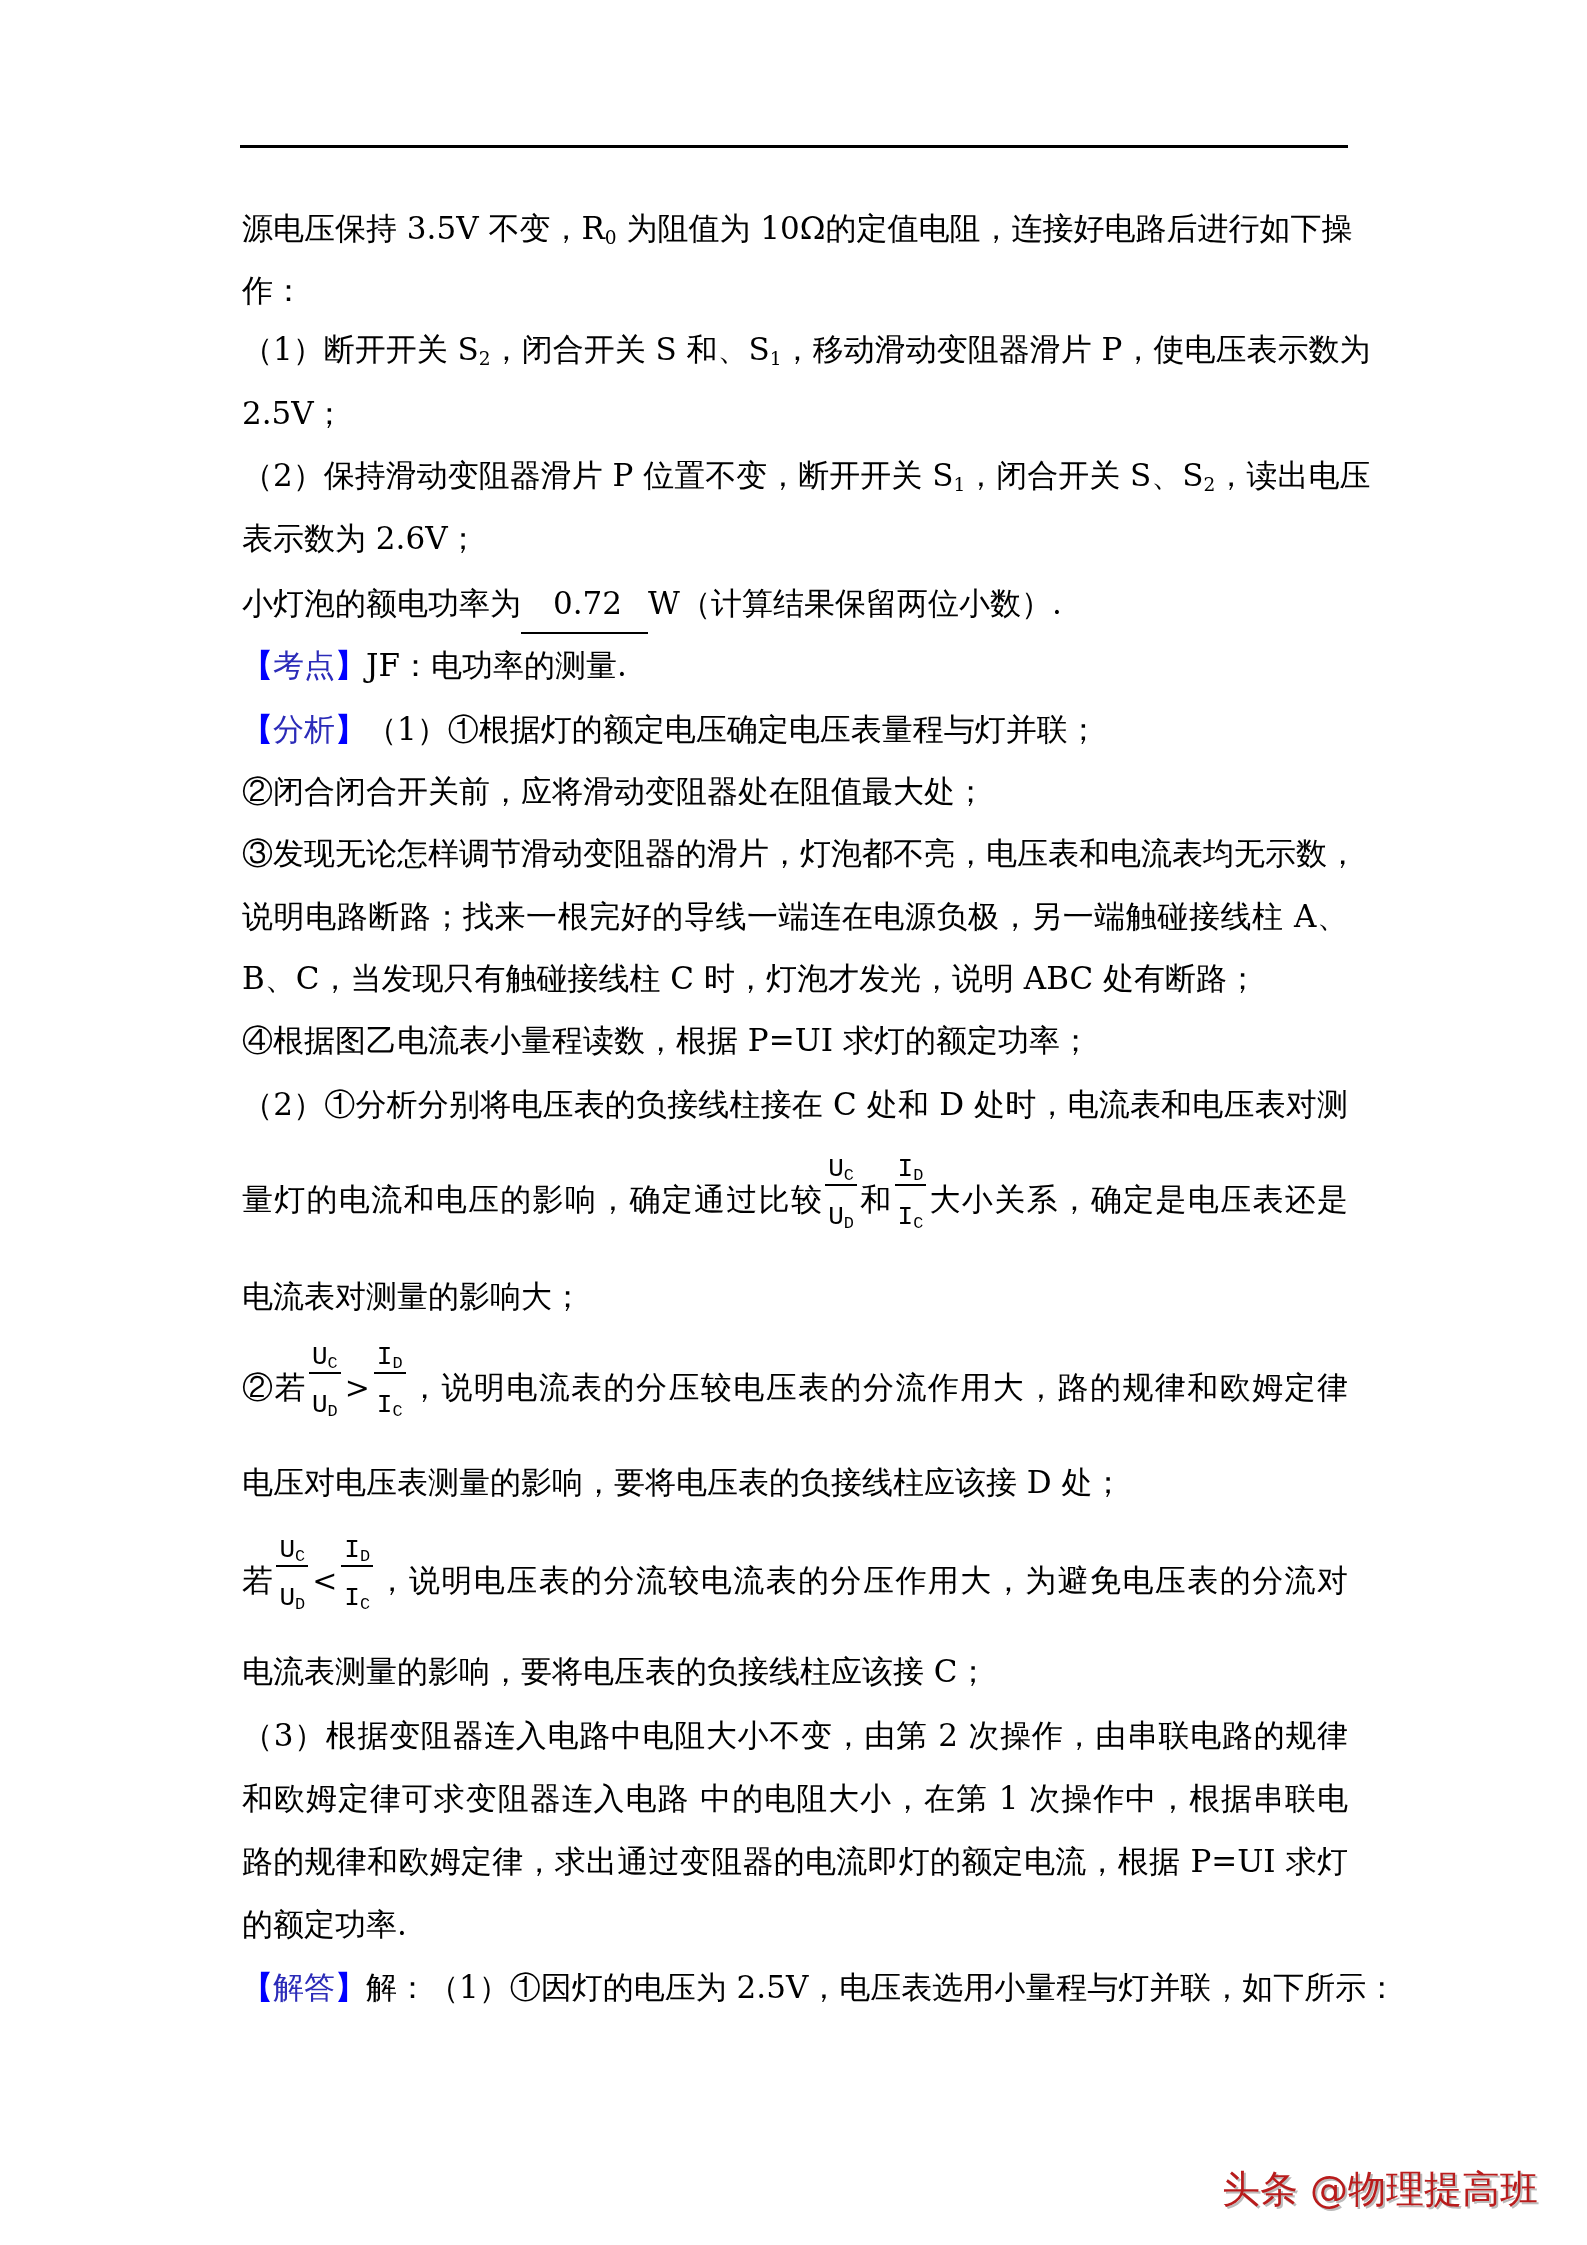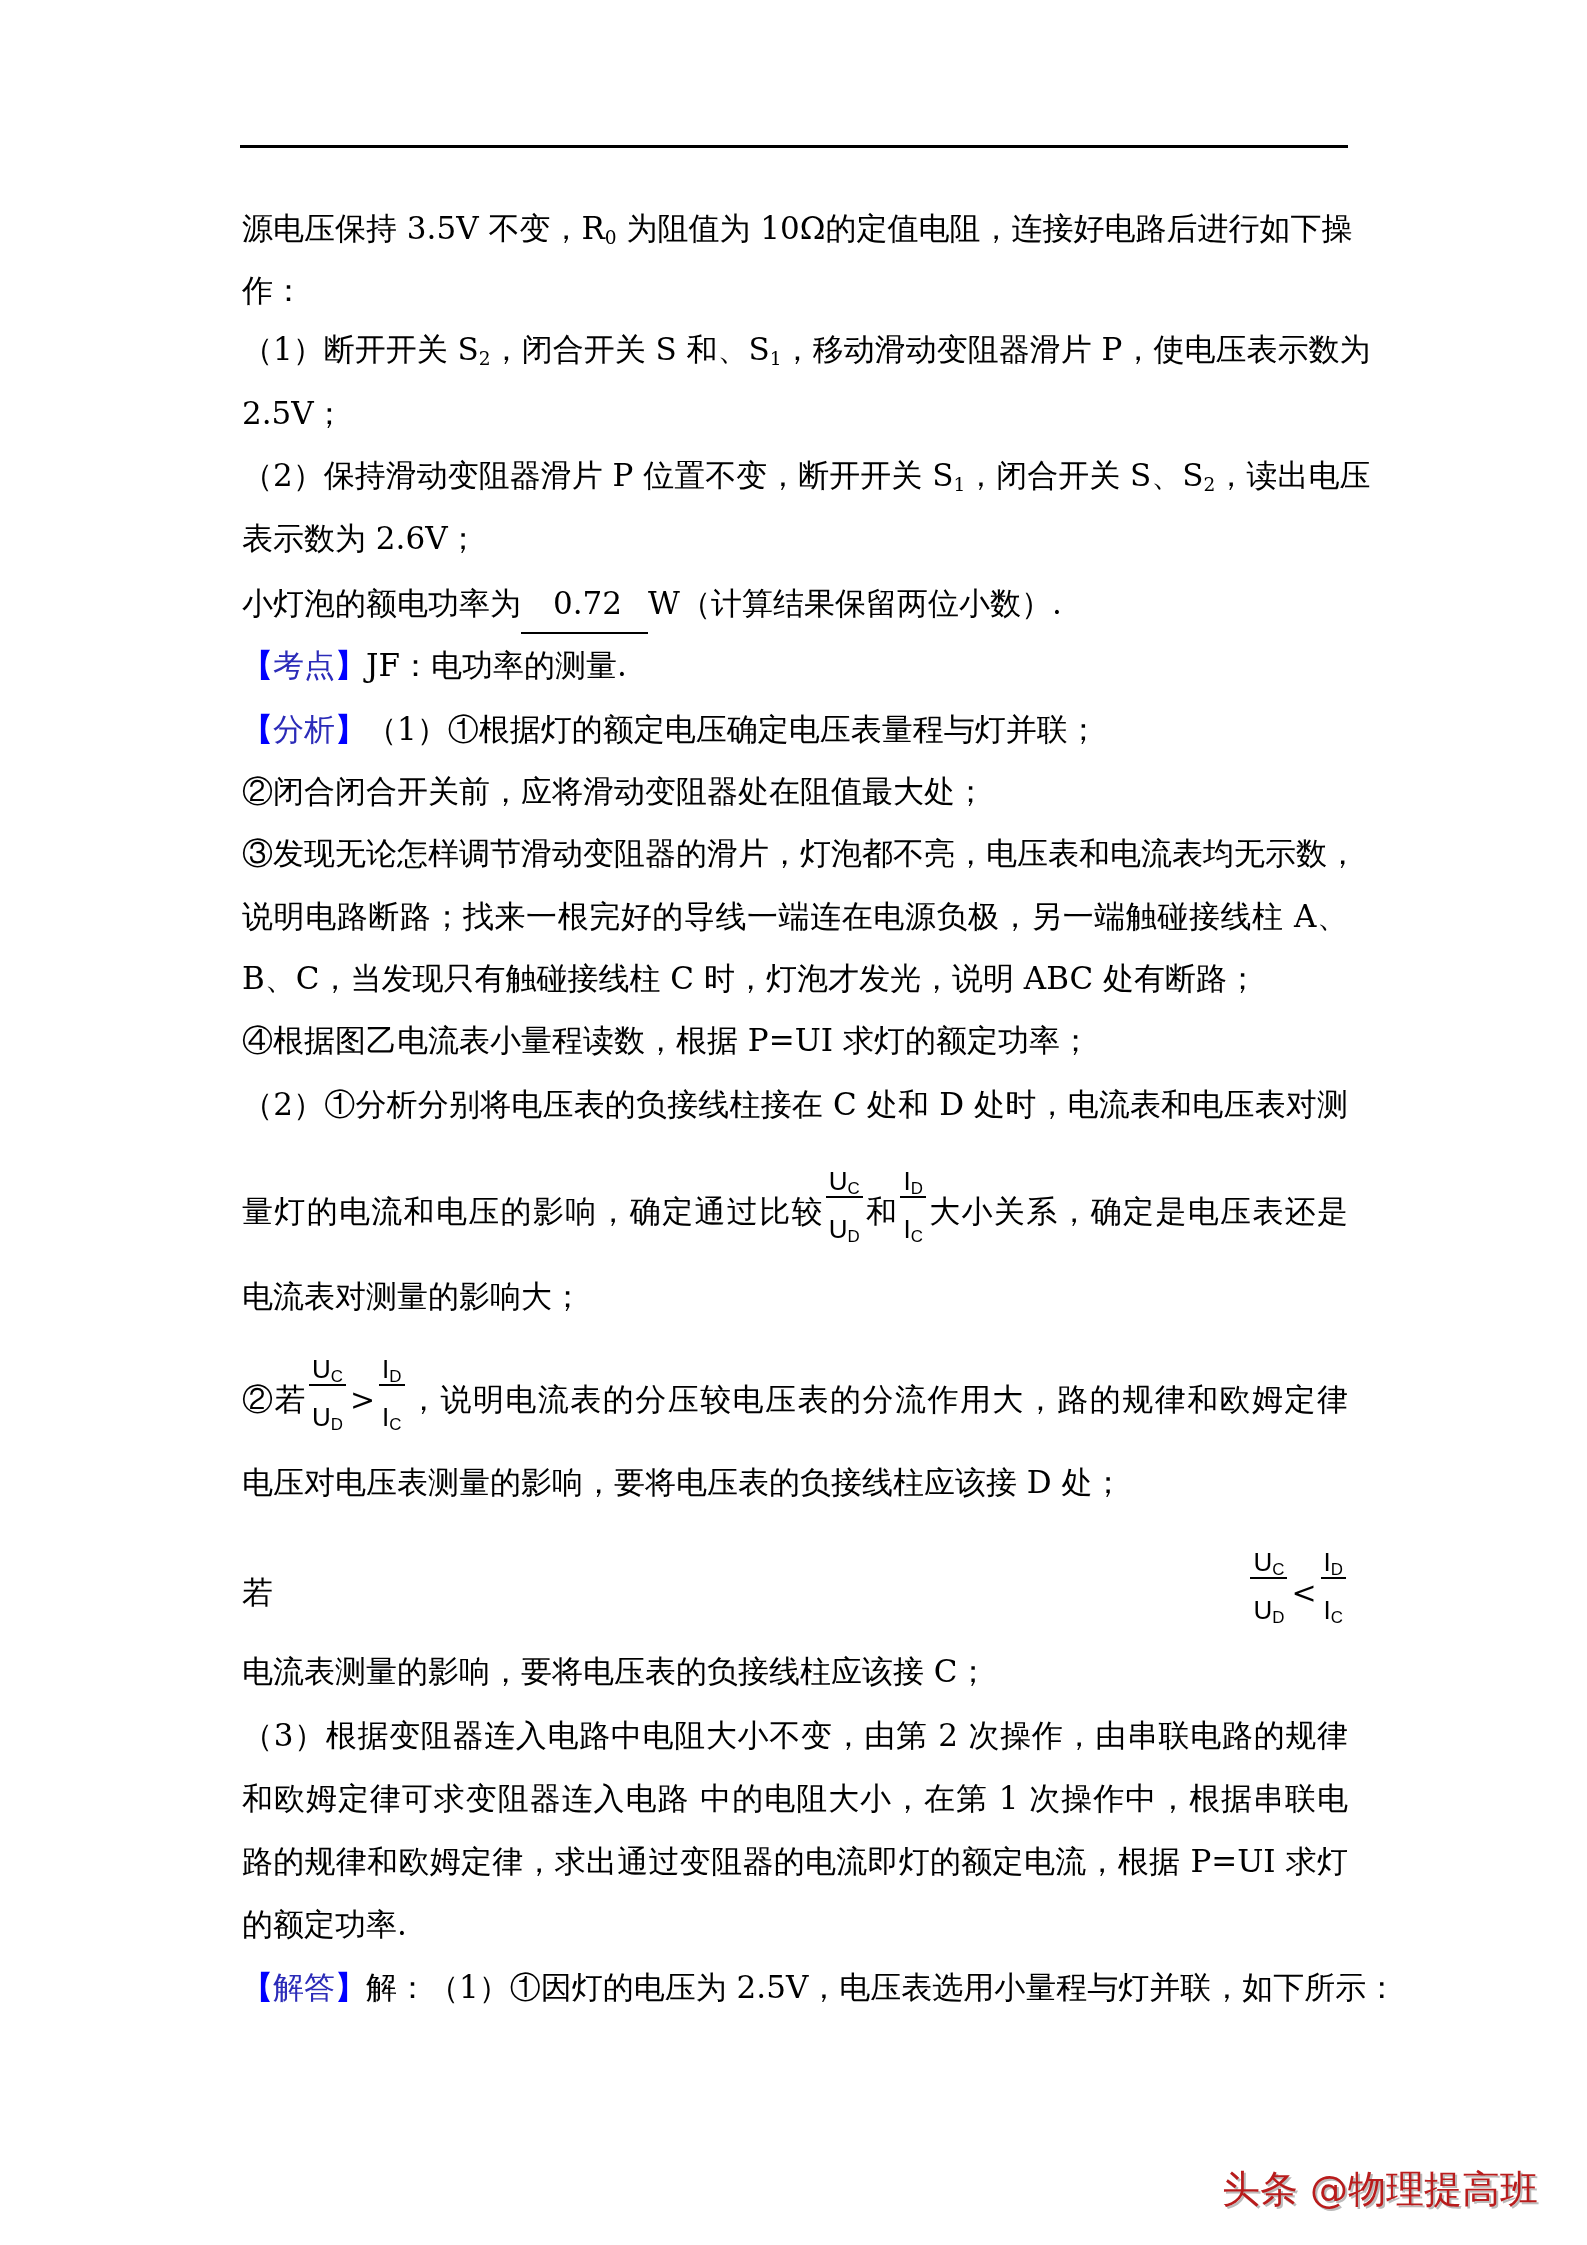--- a/index.html
+++ b/index.html
@@ -7,21 +7,21 @@
          font-family: "DejaVu Serif", "Liberation Serif", serif; color: #000; }
   .rule { position: absolute; left: 240px; top: 145px; width: 1108px; height: 3px; background: #000; }
   .line { position: absolute; left: 242px; width: 1106px; font-size: 31px; line-height: 40px;
           white-space: nowrap; text-align: justify; text-align-last: justify; }
   .line.left { text-align: left; text-align-last: left; }
   .tag { color: #2b2bb8; text-align: right; }
   .tag .br { color: #0000ff; font-weight: bold; }
   sub { font-size: 0.6em; vertical-align: -0.25em; line-height: 0; }
   .blank { display: inline-block; border-bottom: 2px solid #000; padding: 0 26px 12px 32px; line-height: 34px; }
   .frac { display: inline-flex; flex-direction: column; align-items: flex-start; vertical-align: middle;
-          font-family: Liberation Sans, sans-serif; font-size: 26px; line-height: 30px; margin: 16px 2px; }
+          font-family: Liberation Mono, monospace; font-size: 26px; line-height: 30px; margin: 4px 2px; }
   .frac .num { border-bottom: 2px solid #000; padding: 0 3px; }
   .frac .den { padding: 16px 3px; }
   .frac sub { font-size: 0.65em; }
   .op { font-size: 30px; margin: 0 2px; }
   .watermark { position: absolute; left: 1222px; top: 2164px; font-family: "DejaVu Sans", "Liberation Sans", sans-serif;
                font-size: 38px; color: #b91c1c; text-shadow: 2px 2px 0 #bbb; white-space: nowrap; }
 </style>
 </head>
 <body>
 
@@ -76,21 +76,21 @@
     </span><span>，说明电流表的分压较电压表的分流作用大，路的规律和欧姆定律</span></div>
 
 <div class="line left" style="top:1462px">电压对电压表测量的影响，要将电压表的负接线柱应该接 D 处；</div>
 
 <div class="line" style="top:1531px;line-height:90px"><span>若</span><span class="frac">
       <span class="num"><span>U</span><sub>C</sub></span>
       <span class="den"><span>U</span><sub>D</sub></span>
     </span><span class="op">&lt;</span><span class="frac">
       <span class="num"><span>I</span><sub>D</sub></span>
       <span class="den"><span>I</span><sub>C</sub></span>
-    </span></div>
+    </span><span>，说明电压表的分流较电流表的分压作用大，为避免电压表的分流对</span></div>
 
 <div class="line left" style="top:1651px">电流表测量的影响，要将电压表的负接线柱应该接 C；</div>
 
 <div class="line" style="top:1715px">（3）根据变阻器连入电路中电阻大小不变，由第 2 次操作，由串联电路的规律</div>
 
 <div class="line" style="top:1778px">和欧姆定律可求变阻器连入电路 中的电阻大小，在第 1 次操作中，根据串联电</div>
 
 <div class="line" style="top:1841px">路的规律和欧姆定律，求出通过变阻器的电流即灯的额定电流，根据 P=UI 求灯</div>
 
 <div class="line left" style="top:1904px">的额定功率.</div>

